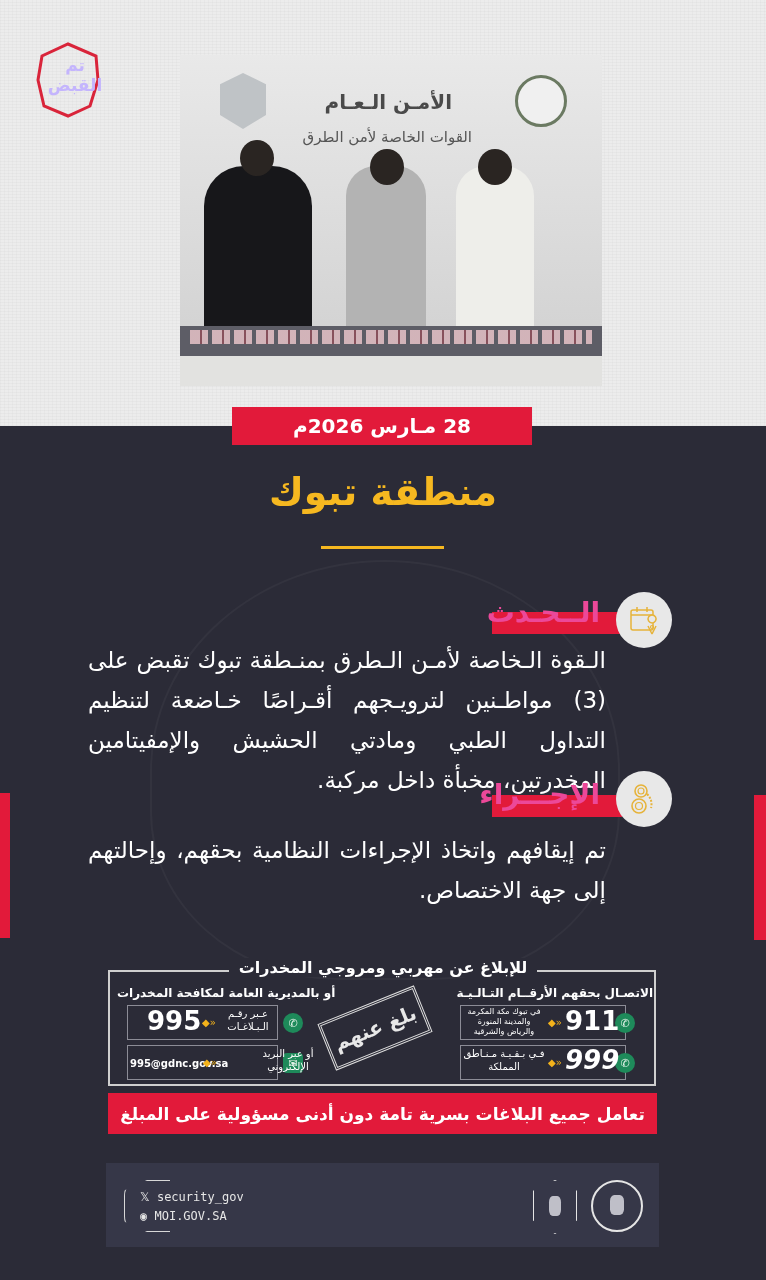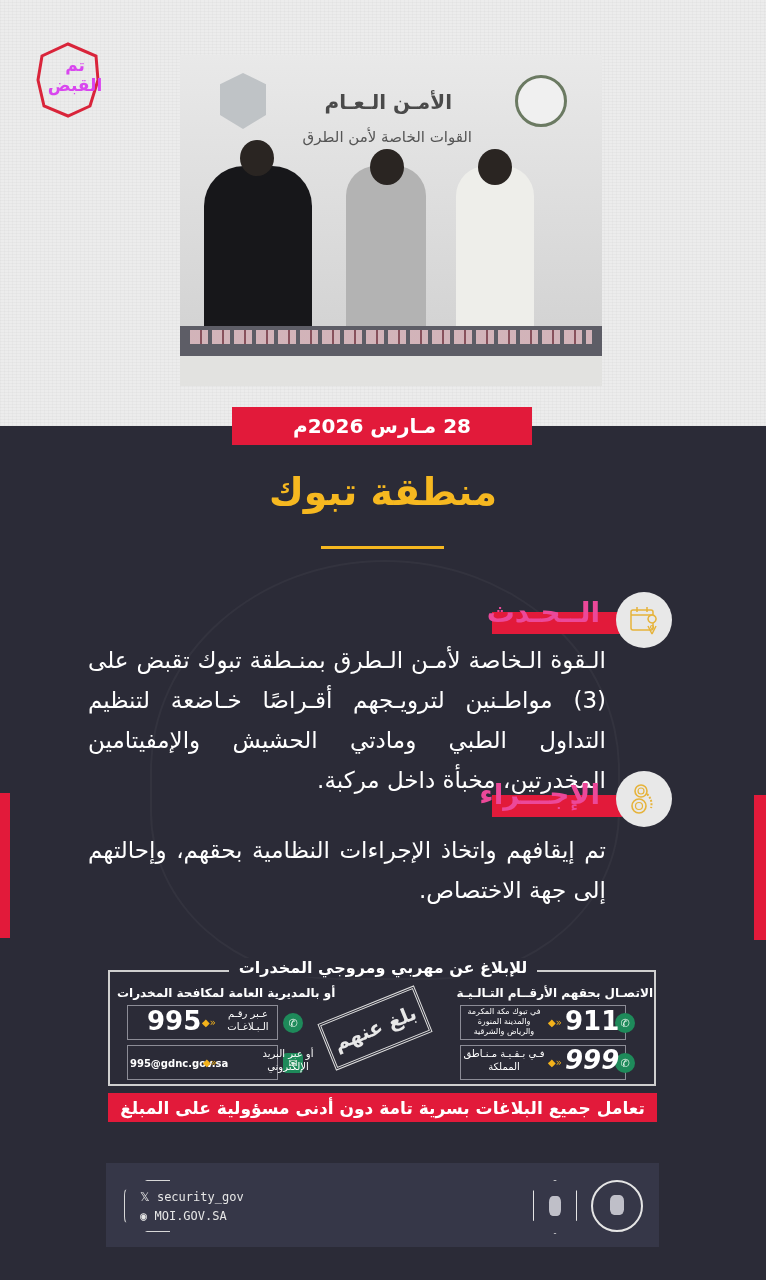--- a/index.html
+++ b/index.html
@@ -15,21 +15,21 @@
     background: #ececec;
     background-image:
       repeating-linear-gradient(0deg, rgba(0,0,0,0.025) 0 1px, transparent 1px 3px),
       repeating-linear-gradient(90deg, rgba(0,0,0,0.02) 0 1px, transparent 1px 4px);
   }
   .badge-shield {
     position: absolute; left: 28px; top: 40px; width: 80px; height: 80px;
   }
   .badge-text {
     position: absolute; left: 40px; top: 55px; width: 70px;
-    color: #d946ef; font-size: 17px; line-height: 20px; text-align: center; font-weight: bold;
+    color: #c4b5fd; font-size: 17px; line-height: 20px; text-align: center; font-weight: bold;
   }
   .photo {
     position: absolute; left: 180px; top: 55px; width: 422px; height: 331px;
     background: #d6d6d6; overflow: hidden;
   }
   .photo-wall { position: absolute; inset: 0; background: linear-gradient(#e9e9e9, #cfcfcf); }
   .photo-title1 { position: absolute; right: 150px; top: 35px; font-size: 20px; font-weight: bold; color: #4a4a4a; direction: rtl; }
   .photo-title2 { position: absolute; right: 130px; top: 65px; font-size: 15px; color: #555; direction: rtl; margin-top: 8px; }
   .photo-emblem-r { position: absolute; right: 35px; top: 20px; width: 52px; height: 52px; border: 3px solid #6b7a62; border-radius: 50%; background: #f0f0f0; }
   .photo-emblem-l { position: absolute; left: 40px; top: 18px; width: 46px; height: 56px; background: #bfc3c6; clip-path: polygon(50% 0, 100% 20%, 100% 75%, 50% 100%, 0 75%, 0 20%); }
@@ -97,21 +97,21 @@
   .chev { position: absolute; color: #f3b21b; font-size: 10px; }
   .card-desc { position: absolute; color: #fff; font-size: 8px; line-height: 10px; text-align: center; }
   .card-desc.lg { font-size: 10px; line-height: 13px; }
   .email { position: absolute; color: #fff; font-size: 10px; font-weight: bold; direction: ltr; }
   .stamp {
     position: absolute; left: 323px; top: 1003px; width: 104px; height: 50px;
     border: 3px double #dcdcdc; transform: rotate(-22deg);
     color: #e8e8e8; font-size: 20px; font-weight: bold; display: flex; align-items: center; justify-content: center;
   }
   .confid-bar {
-    position: absolute; left: 108px; top: 1093px; width: 549px; height: 29px; background: #e21a3a;
+    position: absolute; left: 108px; top: 1093px; width: 549px; height: 41px; background: #e21a3a;
     color: #fff; font-size: 17px; font-weight: bold; display: flex; align-items: center; justify-content: center;
   }
   .footer {
     position: absolute; left: 106px; top: 1163px; width: 553px; height: 84px; background: #363748;
   }
   .footer-shield {
     position: absolute; left: 18px; top: 17px; width: 46px; height: 52px;
     border: 1.5px solid #d8d8d8; border-right: none; clip-path: polygon(50% 0, 100% 0, 100% 100%, 50% 100%, 0 80%, 0 20%);
     border-radius: 30% 0 0 30%;
   }

